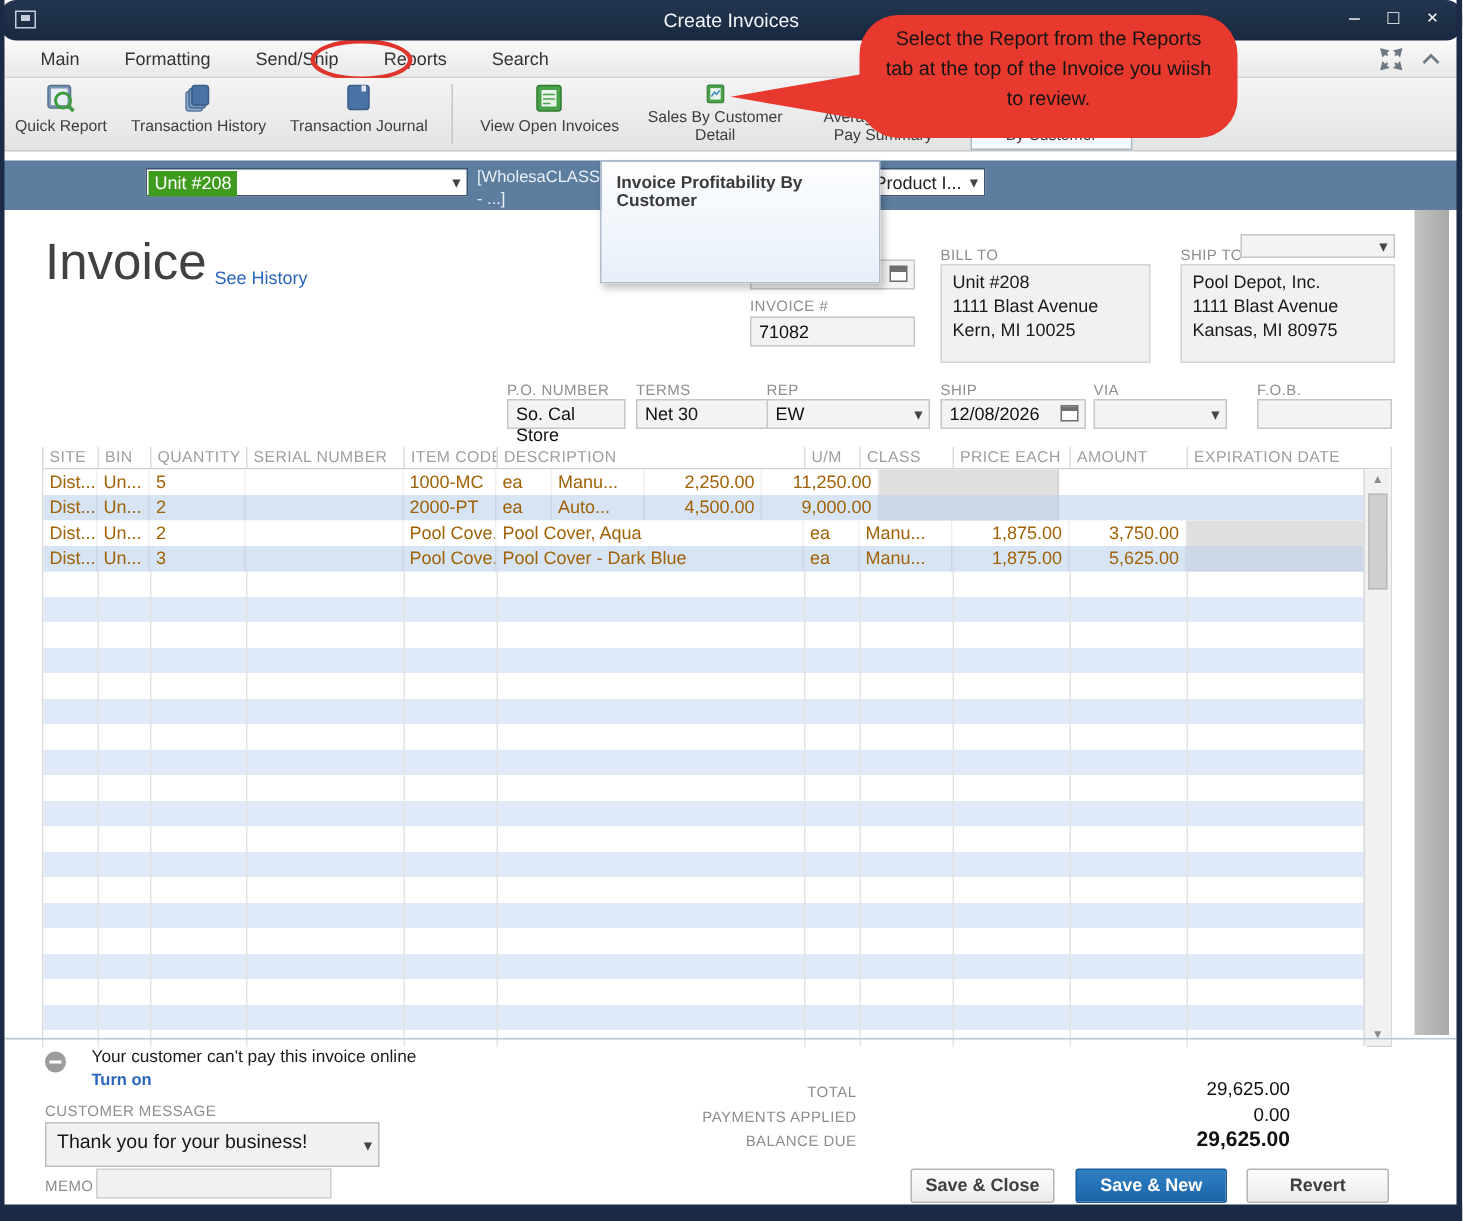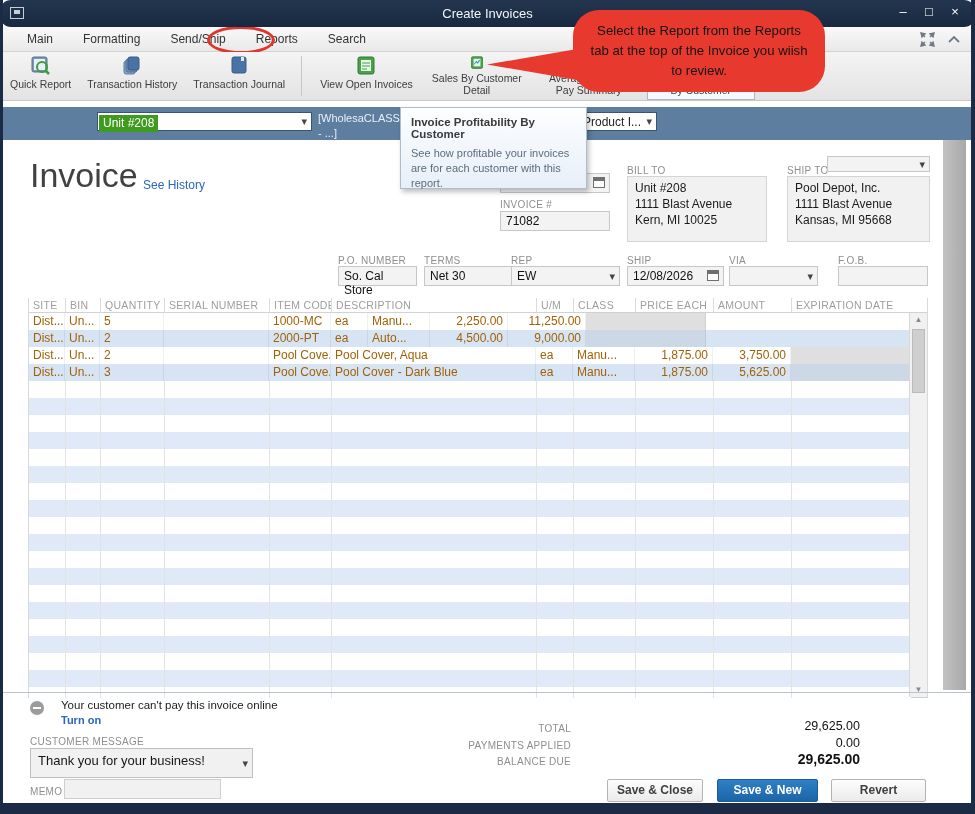--- a/index.html
+++ b/index.html
@@ -36,21 +36,21 @@
   .tb-btn { display:flex; flex-direction:column; align-items:center; justify-content:flex-start;
             padding:3px 5px 2px; margin-left:4px; font-size:10.5px; color:#3d3d3d; text-align:center;
             line-height:1.2; border:1px solid transparent; }
   .tb-btn svg { margin-bottom:2px; }
   .tb-btn.selected { background:#f7fafc; border:1px solid #a9b9c7; }
   .tb-sep { width:1px; background:#c6c6c6; margin:4px 8px 4px 10px; }
   .cap { max-width:96px; }
 
   
   .callout { position:absolute; left:573px; top:10px; width:252px; height:82px; background:#e8392e;
-             border-radius:26px; z-index:50; display:flex; align-items:center; justify-content:center; }
+             border-radius:26px; z-index:50; display:flex; justify-content:center; }
   .callout-text { padding:6px 14px; font-size:13.2px; line-height:1.5; color:#141414; text-align:center; }
   .callout-tail { position:absolute; left:487px; top:48px; width:96px; height:33px; background:#e8392e;
                   clip-path:polygon(0 50%, 100% 0, 100% 100%); z-index:49; }
 
   
   .bluebar { position:absolute; left:0; top:107px; width:975px; height:33px; background:#5e7e9f; z-index:5; }
   .cust-label { position:absolute; left:20px; top:116px; font-size:11px; color:#eaf0f6; letter-spacing:.3px; }
   .cust-combo { position:absolute; left:97px; top:112px; width:215px; height:19px; background:#fff;
                 border:1px solid #3b5470; z-index:6; }
   .cust-sel { display:inline-block; background:#3f9b1e; color:#fff; font-size:12px; padding:1px 4px 2px; margin:1px 0 0 1px; }
@@ -254,21 +254,20 @@
     <div>[WholesaCLASS</div>
     <div>- ...]</div>
   </div>
   <div class="tmpl-combo">
     <span>Product I...</span>
     <span class="combo-arrow">▾</span>
   </div>
 
   <div class="tooltip">
     <div class="tooltip-title">Invoice Profitability By Customer</div>
-    <div class="tooltip-body">See how profitable your invoices are for each customer with this report.</div>
   </div>
 
   <div class="side-strip">
     <span>&lt;</span>
   </div>
 
   <div class="inv-title">Invoice</div>
   <div class="see-history">See History</div>
 
   <div class="field" style="left:500px; top:173px; width:110px; height:20px;">
@@ -286,21 +285,21 @@
     <div>1111 Blast Avenue</div>
     <div>Kern, MI 10025</div>
   </div>
   <div class="lbl" style="left:787px; top:165px;">SHIP TO</div>
   <div class="mini-combo" style="left:827px; top:156px; width:103px; height:16px;">
     <span class="combo-arrow" style="top:1px;">▾</span>
   </div>
   <div class="addr-box" style="left:787px; top:176px; width:143px; height:66px;">
     <div>Pool Depot, Inc.</div>
     <div>1111 Blast Avenue</div>
-    <div>Kansas, MI 95668</div>
+    <div>Kansas, MI 80975</div>
   </div>
 
   <div class="lbl" style="left:338px; top:255px;">P.O. NUMBER</div>
   <div class="field" style="left:338px; top:266px; width:79px; height:20px;">
     <span>So. Cal Store</span>
   </div>
   <div class="lbl" style="left:424px; top:255px;">TERMS</div>
   <div class="field" style="left:424px; top:266px; width:110px; height:20px;">
     <span>Net 30</span>
     <span class="combo-arrow" style="top:3px;">▾</span>

